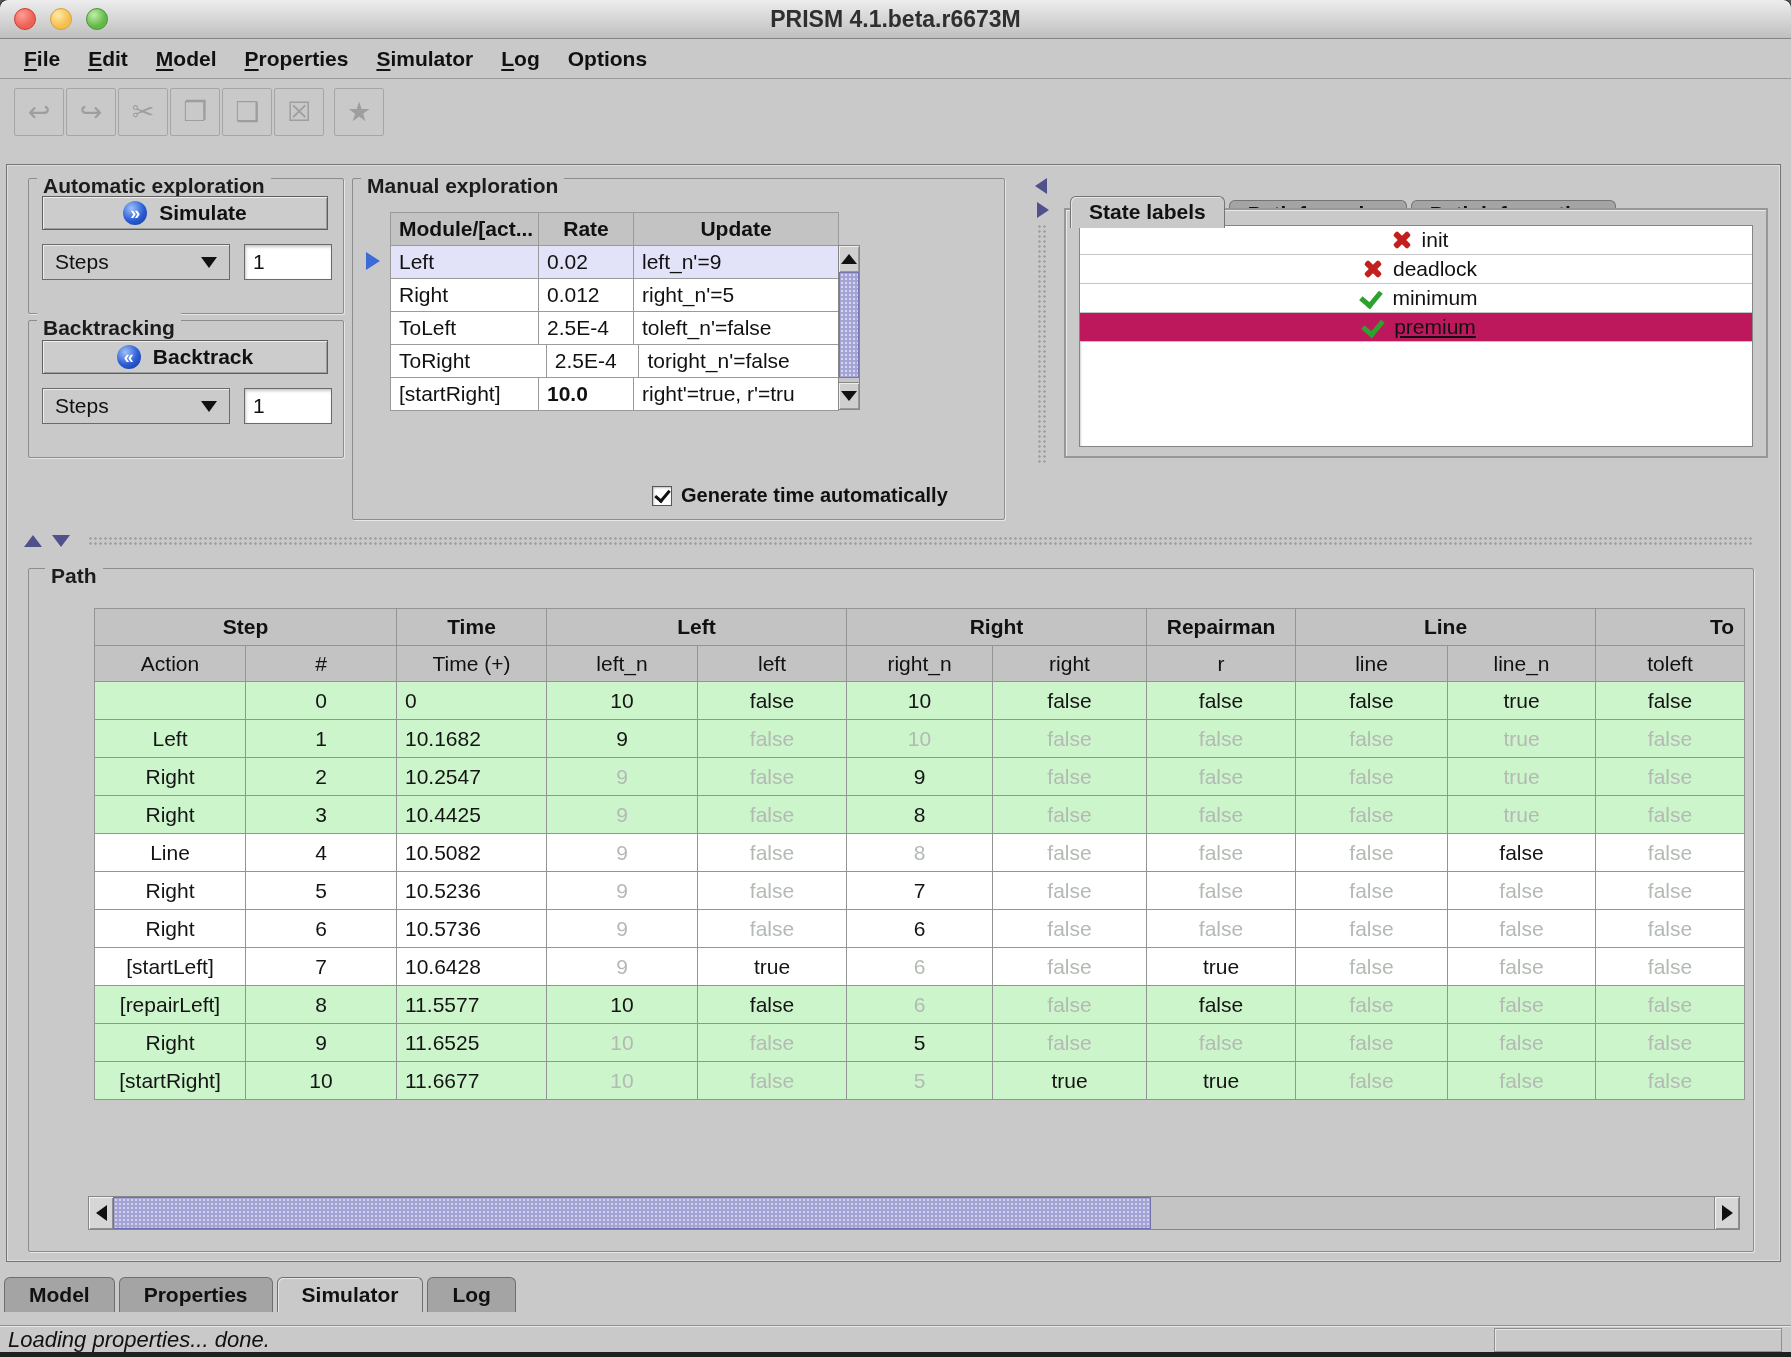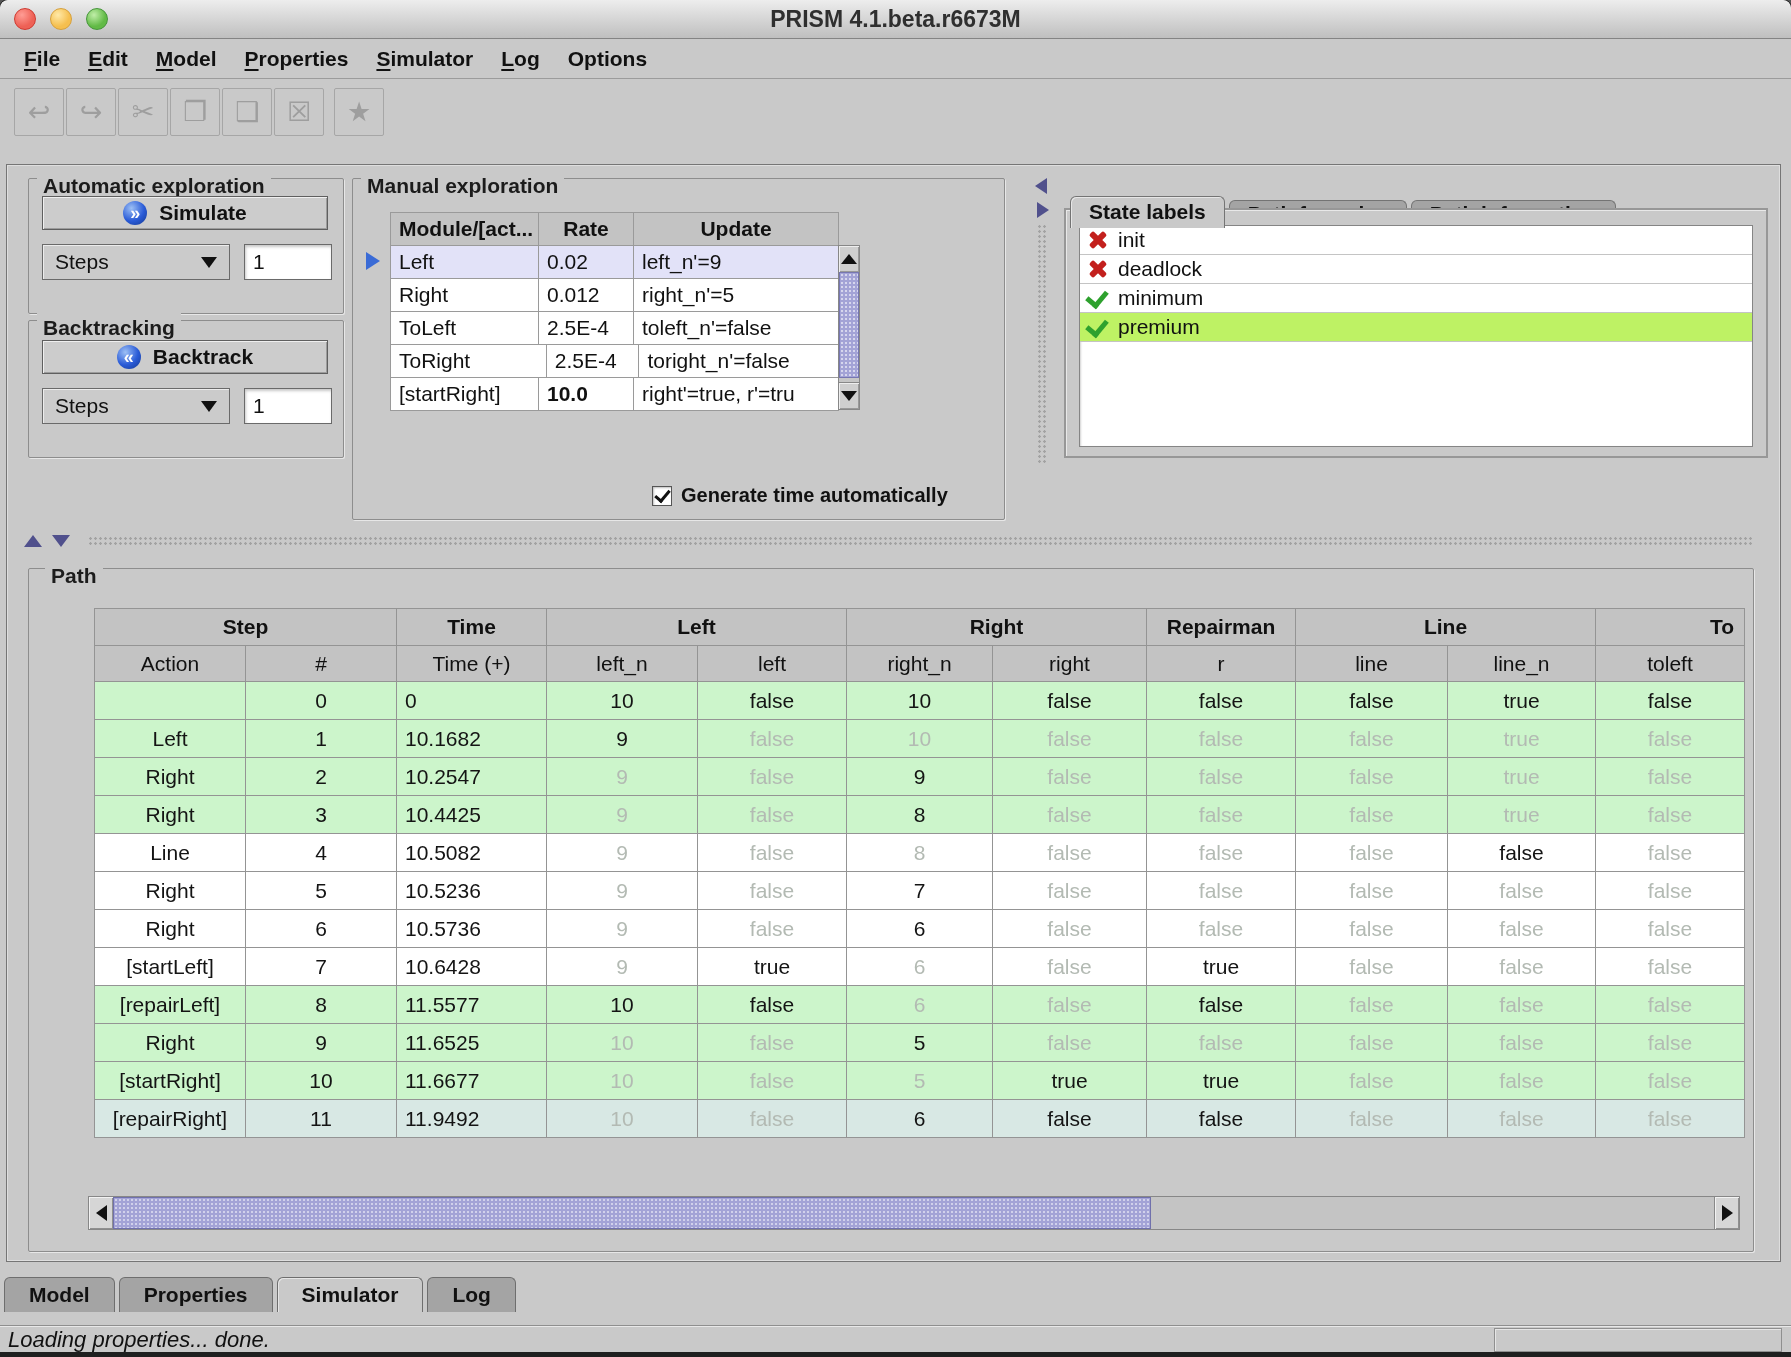--- a/index.html
+++ b/index.html
@@ -88,22 +88,22 @@
     background-image:radial-gradient(#a2a2a2 1px,transparent 1.5px);background-size:5px 5px;}
   
   .rtabs{position:absolute;left:1070px;top:196px;display:flex;align-items:flex-end;}
   .rtab{height:27px;line-height:26px;padding:0 18px;margin-right:4px;background:#a4a4a4;
     border:1px solid #747474;border-bottom:none;border-radius:6px 6px 0 0;font-size:21px;font-weight:600;position:relative;}
   .rtab.active{background:#c9c9c9;height:31px;line-height:30px;z-index:3;box-shadow:inset 1px 1px 0 #e6e6e6;}
   .tabpanel{position:absolute;left:1064px;top:208px;width:704px;height:250px;background:#c9c9c9;box-sizing:border-box;
     border:2px solid #979797;box-shadow:inset 1px 1px 0 #e8e8e8;}
   .listbox{position:absolute;left:13px;top:15px;width:674px;height:222px;background:#fff;box-sizing:border-box;
     border:1px solid #858585;box-shadow:inset 1px 1px 2px rgba(0,0,0,.18);overflow:hidden;}
-  .listrow{height:28px;display:flex;align-items:center;padding-left:6px;border-bottom:1px solid #c4c4c4;font-size:21px;background:#fff;}
-  .listrow.sel{background:#bef264;}
+  .listrow{height:28px;display:flex;align-items:center;padding-left:6px;border-bottom:1px solid #c4c4c4;font-size:21px;background:#fff;justify-content:center;}
+  .listrow.sel{background:#be185d;text-decoration:underline;}
   .licon{position:relative;width:22px;height:22px;margin-right:10px;flex:0 0 22px;}
   .icon-x::before,.icon-x::after{content:"";position:absolute;left:9px;top:1px;width:6px;height:20px;background:#c3201d;border-radius:2px;}
   .icon-x::before{transform:rotate(45deg);} .icon-x::after{transform:rotate(-45deg);}
   .icon-check::after{content:"";position:absolute;left:4px;top:0px;width:9px;height:15px;
     border-right:5px solid #2ea12e;border-bottom:5px solid #2ea12e;transform:rotate(40deg);}
   
   .chkrow{position:absolute;left:652px;top:484px;display:flex;align-items:center;gap:9px;}
   .chkbox{position:relative;width:20px;height:20px;background:#fff;border:1px solid #555;box-sizing:border-box;
     box-shadow:inset 1px 1px 2px rgba(0,0,0,.25);}
   .chkbox::after{content:"";position:absolute;left:5px;top:0px;width:6px;height:12px;
@@ -471,33 +471,20 @@
           <td class="chg tleft">11.6677</td>
           <td class="unchg">10</td>
           <td class="unchg">false</td>
           <td class="unchg">5</td>
           <td class="chg">true</td>
           <td class="chg">true</td>
           <td class="unchg">false</td>
           <td class="unchg">false</td>
           <td class="unchg">false</td>
         </tr>
-        <tr class="rs">
-          <td class="chg">[repairRight]</td>
-          <td class="chg">11</td>
-          <td class="chg tleft">11.9492</td>
-          <td class="unchg">10</td>
-          <td class="unchg">false</td>
-          <td class="chg">6</td>
-          <td class="chg">false</td>
-          <td class="chg">false</td>
-          <td class="unchg">false</td>
-          <td class="unchg">false</td>
-          <td class="unchg">false</td>
-        </tr>
       </tbody>
     </table>
 
   <div class="hscroll">
     <div class="hbtn" style="left:0;border-right:1px solid #888;">
         <span class="tri t-left"></span>
       </div>
     <div class="hthumb"></div>
     <div class="hbtn" style="right:0;border-left:1px solid #888;">
         <span class="tri t-right"></span>

